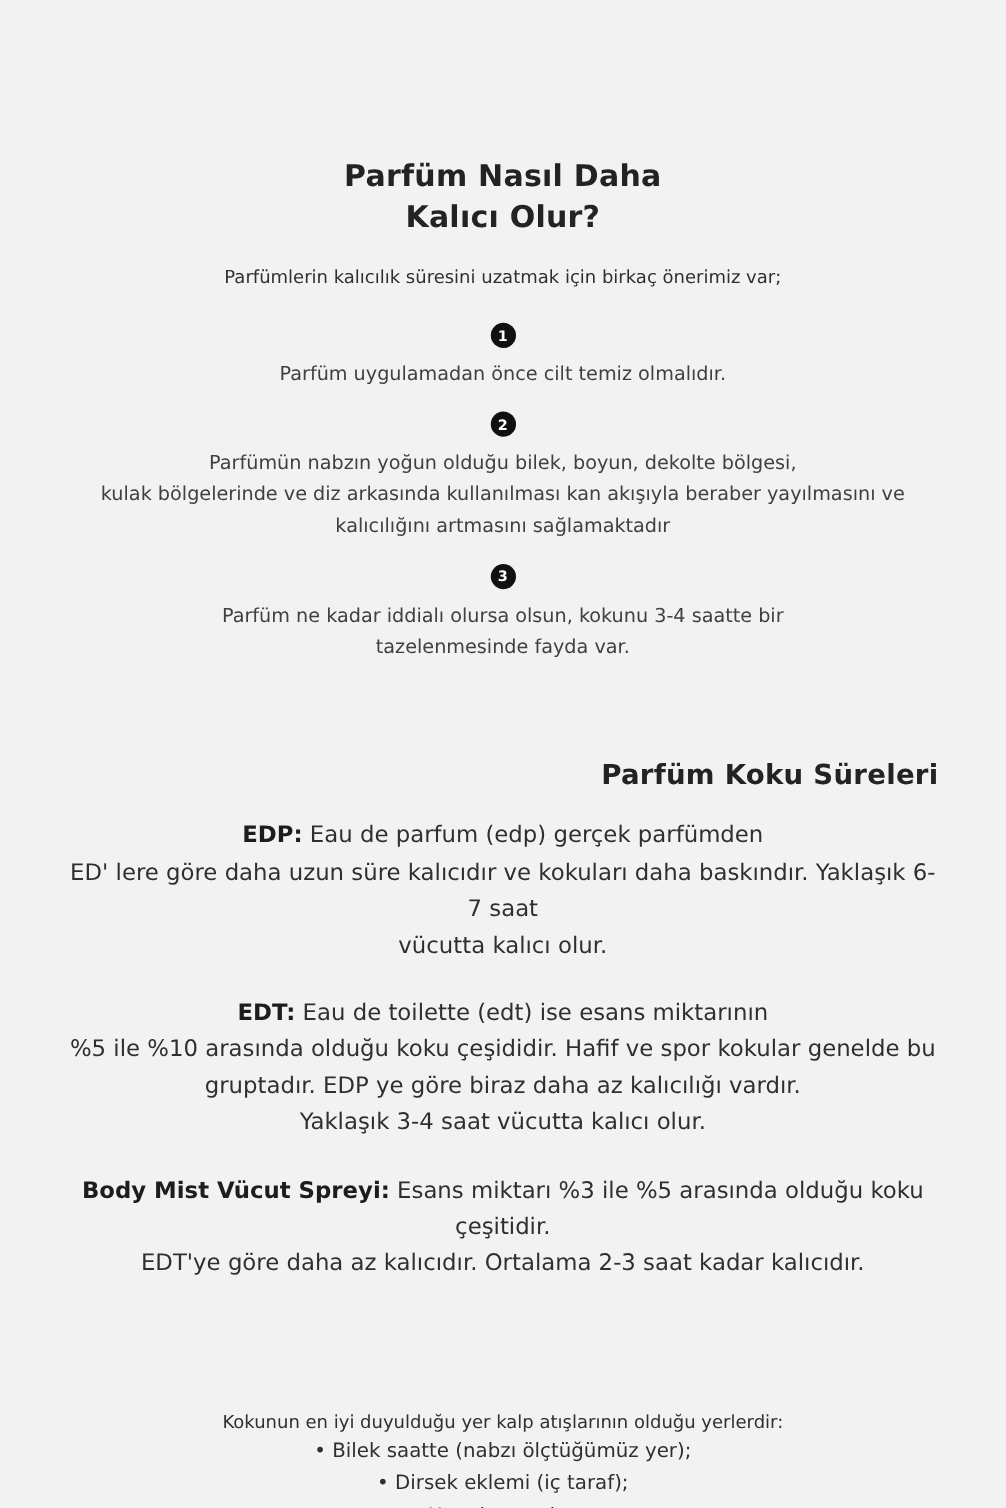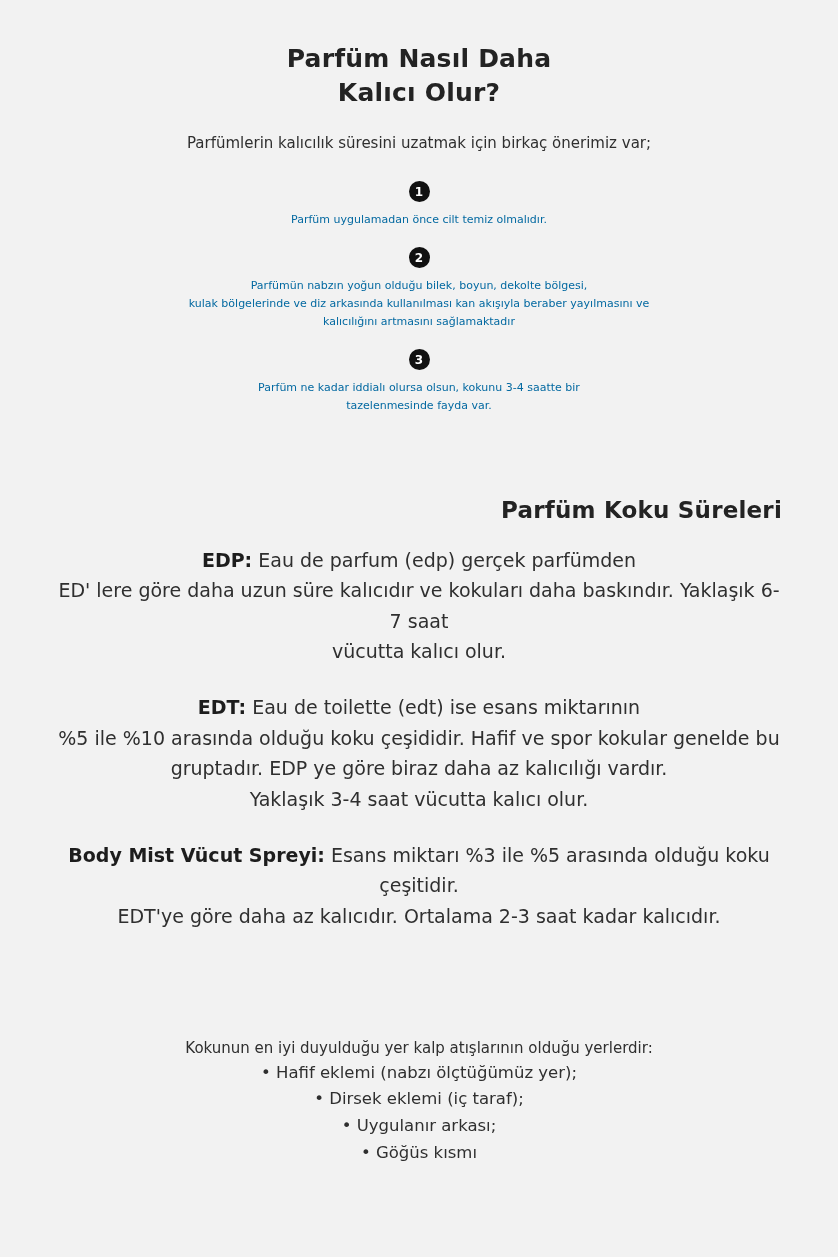--- a/index.html
+++ b/index.html
@@ -11,22 +11,23 @@
     height: 1257px;
     background: #f2f2f2;
     font-family: "DejaVu Sans", "Liberation Sans", sans-serif;
     color: #2b2b2b;
     overflow: hidden;
   }
   .page {
     width: 838px;
     height: 1052px;
     box-sizing: border-box;
-    padding: 42px 56px 0 56px;
+    padding: 86px 56px 0 56px;
     background: #f2f2f2;
+    margin-top: 44px;
   }
   .section {
     text-align: center;
   }
   h1.heading {
     font-size: 25px;
     line-height: 1.36;
     font-weight: bold;
     letter-spacing: 0.2px;
     margin: 0 0 22px 0;
@@ -52,23 +53,23 @@
     height: 21px;
     border-radius: 50%;
     background: #111111;
     color: #ffffff;
     font-size: 12px;
     font-weight: bold;
     line-height: 1;
     margin-bottom: 9px;
   }
   .item-text {
-    font-size: 11px;
+    font-size: 16px;
     line-height: 1.62;
-    color: #0369a1;
+    color: #404040;
     margin: 0;
   }
   .item-text .line {
     display: block;
   }
   .gap-lg {
     height: 64px;
   }
   .gap-xl {
     height: 80px;
@@ -165,20 +166,20 @@
       <span class="line"><b>Body Mist Vücut Spreyi:</b><span> Esans miktarı %3 ile %5 arasında olduğu koku çeşitidir.</span></span>
       <span class="line">EDT'ye göre daha az kalıcıdır. Ortalama 2-3 saat kadar kalıcıdır.</span>
     </p>
   </div>
 
   <div class="gap-xl"></div>
 
   <div class="section">
     <p class="intro" style="margin-bottom:0">Kokunun en iyi duyulduğu yer kalp atışlarının olduğu yerlerdir:</p>
     <ul class="list">
-      <li>• Hafif eklemi (nabzı ölçtüğümüz yer);</li>
+      <li>• Bilek saatte (nabzı ölçtüğümüz yer);</li>
       <li>• Dirsek eklemi (iç taraf);</li>
       <li>• Uygulanır arkası;</li>
       <li>• Göğüs kısmı</li>
     </ul>
   </div>
 
 </div>
 
 </body></html>

